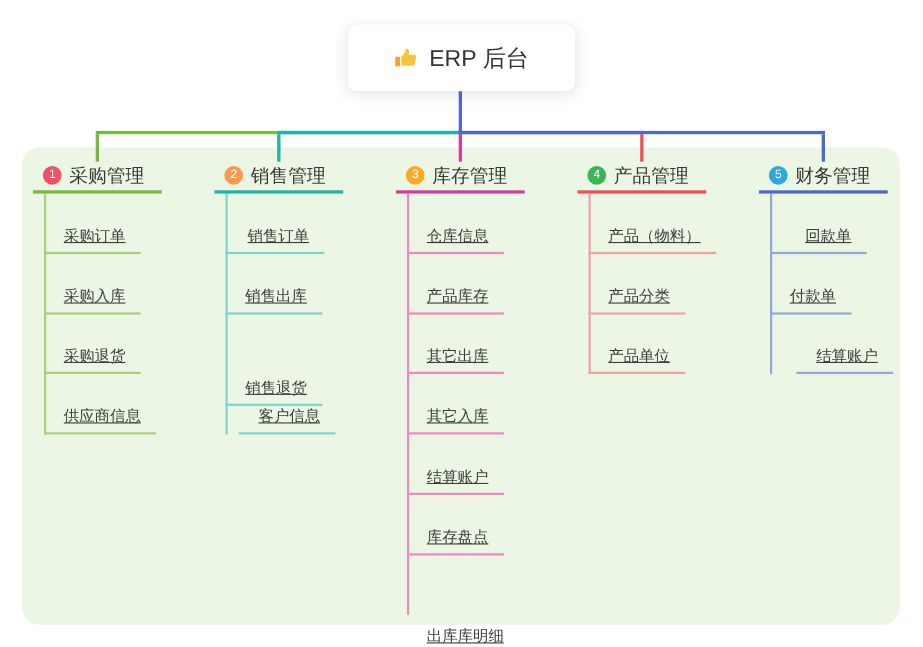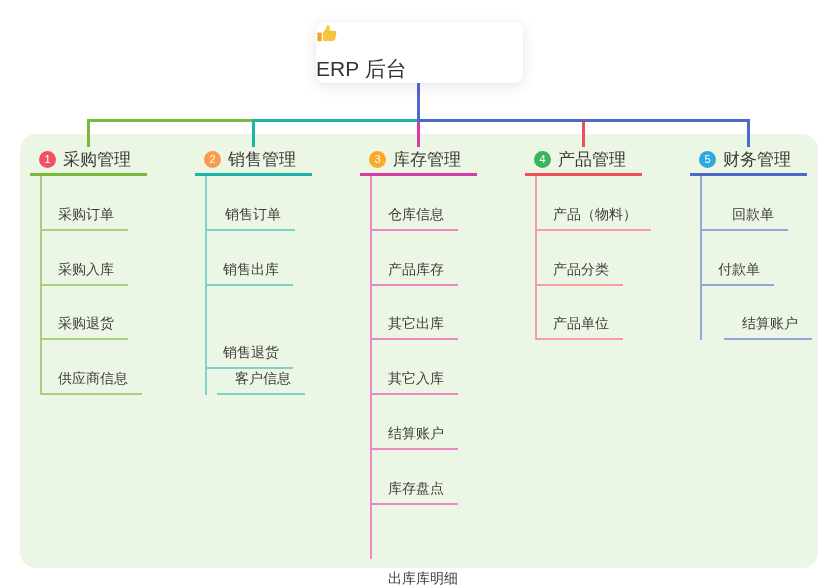--- a/index.html
+++ b/index.html
@@ -10,40 +10,40 @@
   }
   .canvas{position:relative;width:839px;height:588px;overflow:hidden;}
   .panel{
     position:absolute;left:20px;top:134px;width:798px;height:434px;
     border-radius:16px;
   }
   .root-node{
     position:absolute;left:316px;top:22px;width:207px;height:61px;
     background:#ffffff;border-radius:8px;
     box-shadow:0 3px 14px rgba(60,70,90,.13),0 0 2px rgba(0,0,0,.05);
-    display:flex;justify-content:center;gap:10px;
-    font-size:21px;color:#333333;z-index:3;flex-direction:column;
+    display:flex;align-items:center;justify-content:center;gap:10px;
+    font-size:21px;color:#333333;z-index:3;
   }
   .root-node .thumb{display:flex;align-items:center;}
   .line{position:absolute;z-index:1;}
   .branch-title{
     position:absolute;height:27px;display:flex;align-items:center;gap:7px;
     padding-left:9px;font-size:17px;color:#383838;z-index:2;white-space:nowrap;
   }
   .badge{
     width:17px;height:17px;border-radius:50%;color:#ffffff;font-size:11px;
     display:flex;align-items:center;justify-content:center;flex:none;
     line-height:1;
   }
   .title-underline{position:absolute;height:3px;width:117px;z-index:2;}
   .branch-vline{position:absolute;width:2px;z-index:1;}
   .topic{
     position:absolute;height:23px;line-height:23px;
     padding:0 14px 3px 18px;font-size:14px;color:#3d3d3d;
-    white-space:nowrap;border-bottom:2px solid;z-index:2;
+    white-space:nowrap;border-bottom:2px solid;z-index:2;text-decoration:underline;
   }
 </style>
 </head>
 <body>
 
 <div class="canvas">
   <div class="panel" id="panel" style="background: rgb(236, 246, 228);"></div>
 
   <div id="connectors">
       <div class="line" style="left: 87px; top: 119px; width: 333px; height: 3px; background: rgb(122, 184, 62);"></div>

